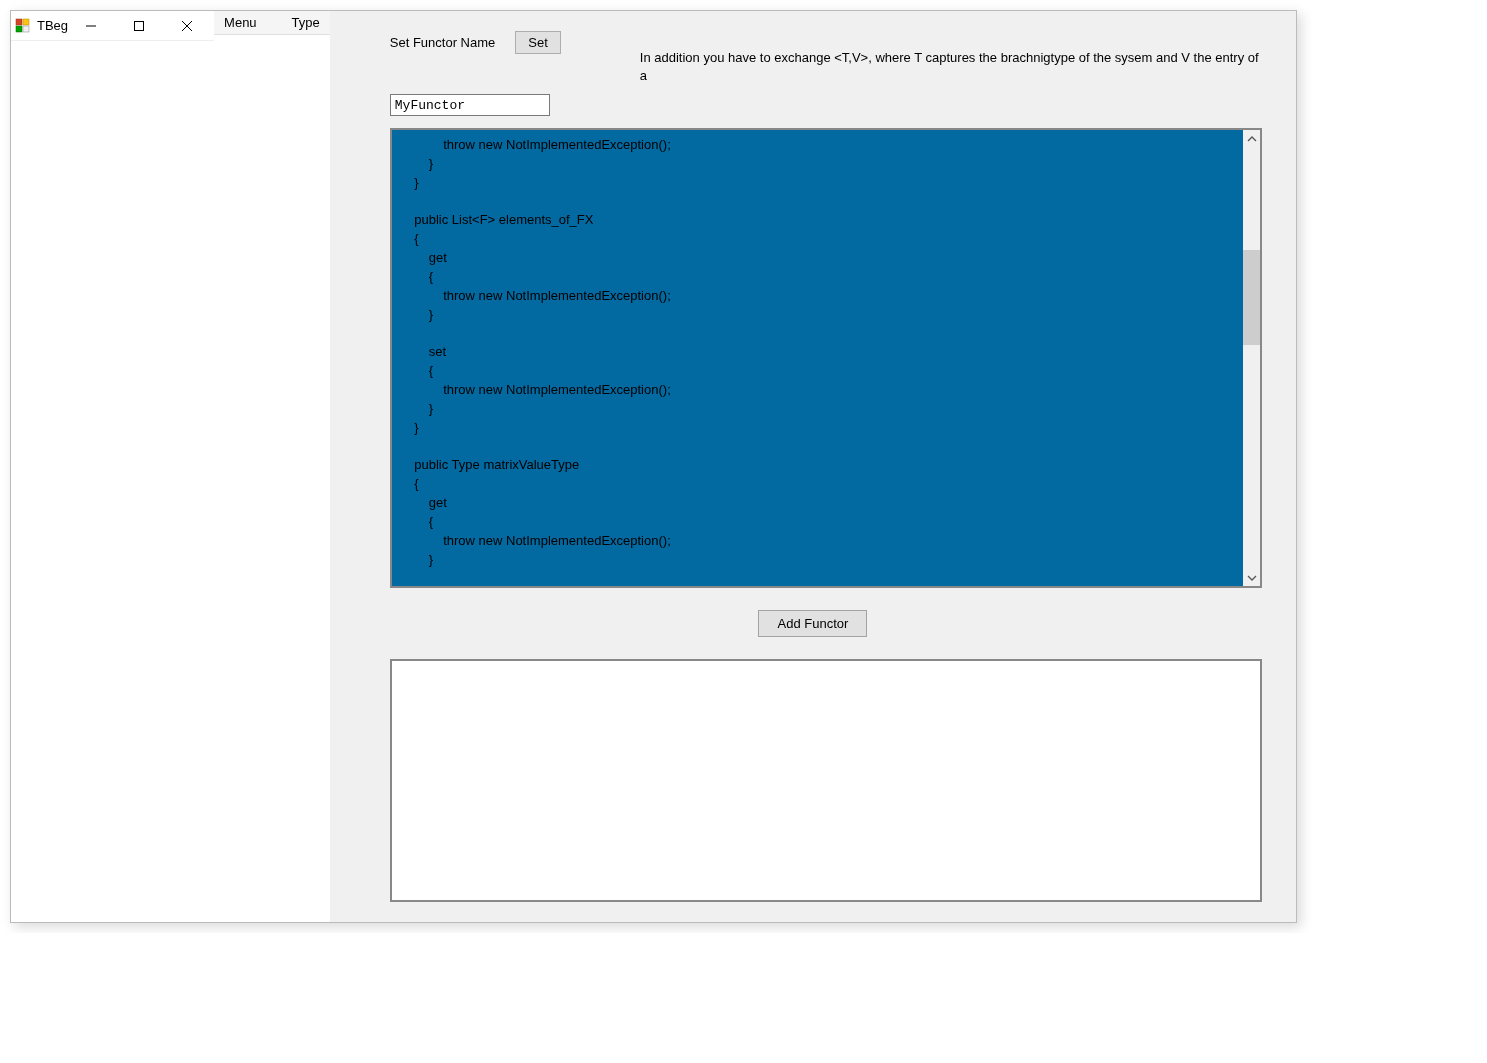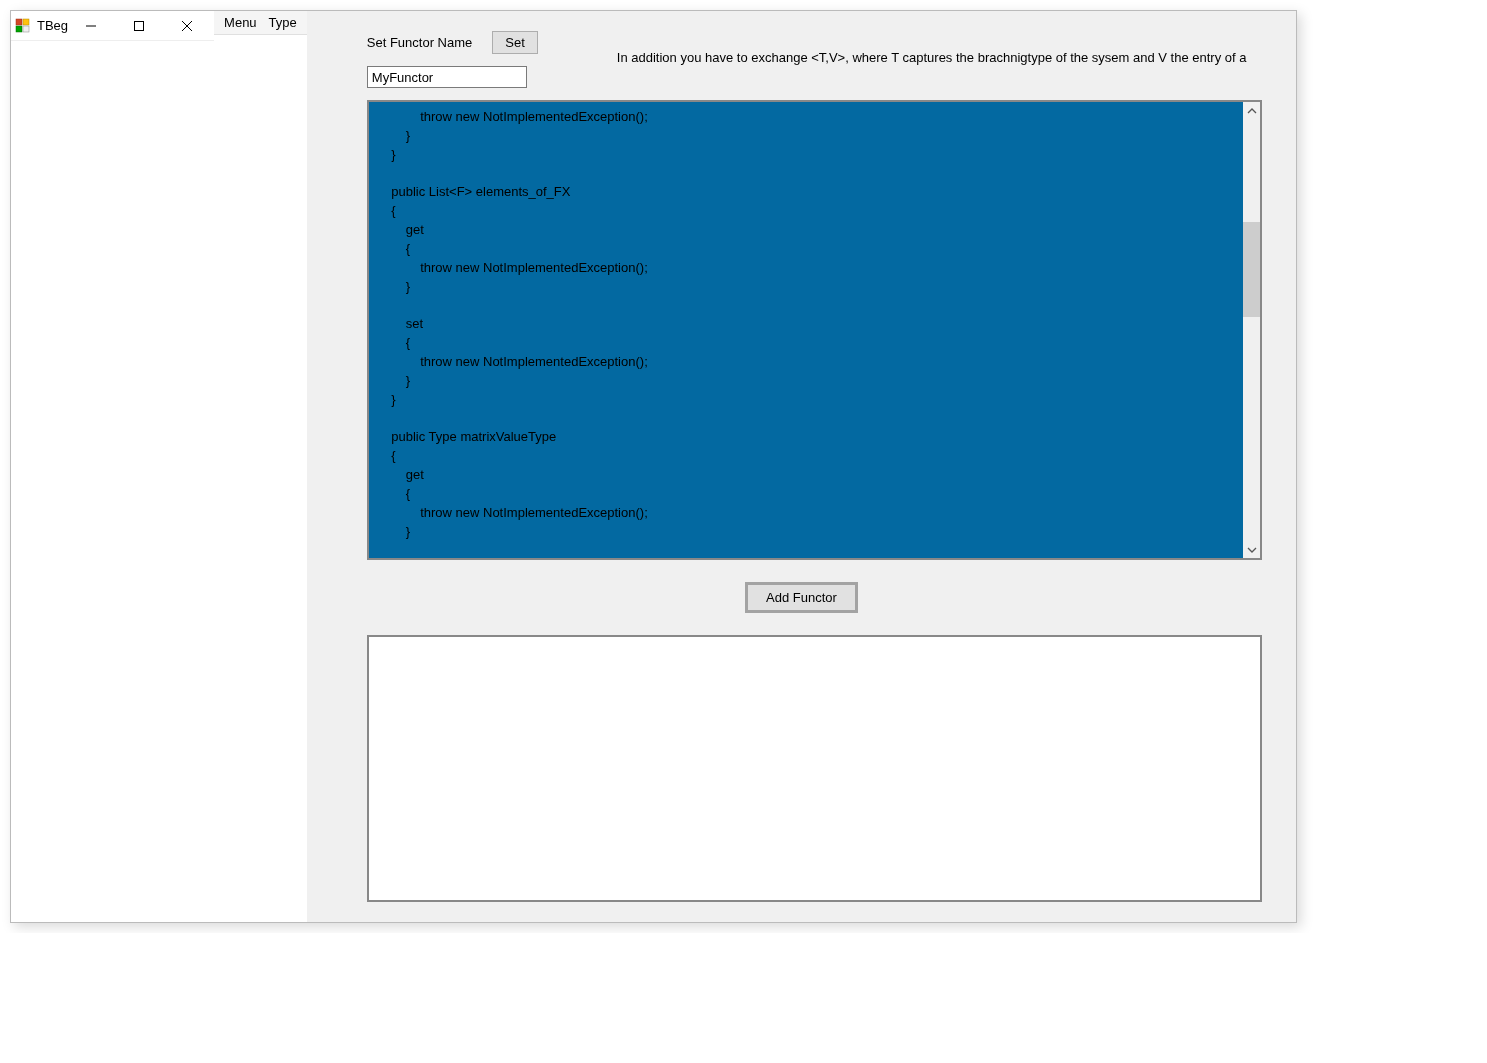--- a/index.html
+++ b/index.html
@@ -52,21 +52,21 @@
       border: none;
       cursor: pointer;
     }
     .title-btn svg { width: 12px; height: 12px; }
     .menubar {
       height: 24px;
       background: #f5f5f5;
       display: flex;
       align-items: center;
       padding: 0 10px;
-      gap: 12px;
+      gap: 35px;
       border-bottom: 1px solid #e0e0e0;
     }
     .menubar span {
       font-size: 13px;
       cursor: pointer;
     }
     .client {
       flex: 1;
       background: #f0f0f0;
       padding: 20px 30px 20px 30px;
@@ -97,22 +97,23 @@
       background: #e1e1e1;
       border: 1px solid #adadad;
       cursor: pointer;
     }
     .functor-input {
       width: 160px;
       height: 22px;
       border: 1px solid #7a7a7a;
       padding: 2px 4px;
       font-size: 13px;
-      font-family: Liberation Sans, sans-serif;
-      background: #fff;
+      font-family: Liberation Mono, monospace;
+      background: #fff;
+      margin-top: 28px;
     }
     .instructions {
       flex: 1;
       font-size: 13px;
       line-height: 1.4;
       padding-top: 18px;
     }
     .code-panel {
       background: #0369a1;
       border: 2px solid #888;
@@ -158,21 +159,21 @@
     }
     .add-btn-row {
       display: flex;
       justify-content: center;
       padding: 22px 0 22px 0;
     }
     .add-btn {
       padding: 5px 18px;
       font-size: 13px;
       background: #e1e1e1;
-      border: 3px solid #a3a3a3;
+      border: 1px solid #a3a3a3;
       cursor: pointer;
     }
     .output-panel {
       background: #fff;
       border: 2px solid #888;
       flex: 1;
       margin-left: 30px;
       margin-right: 4px;
       min-height: 140px;
     }

